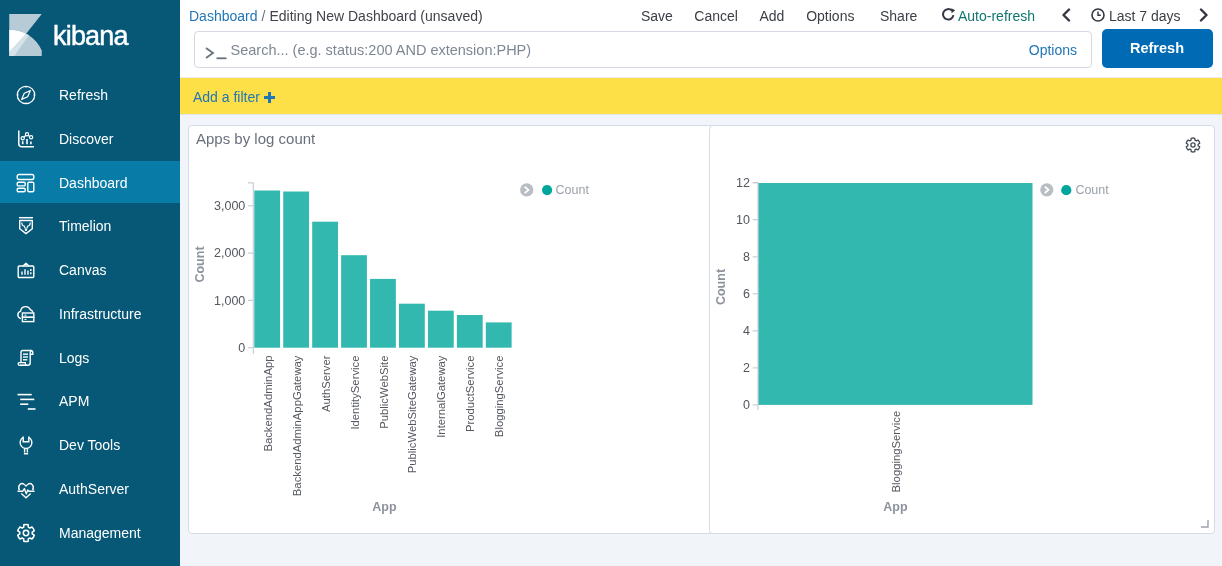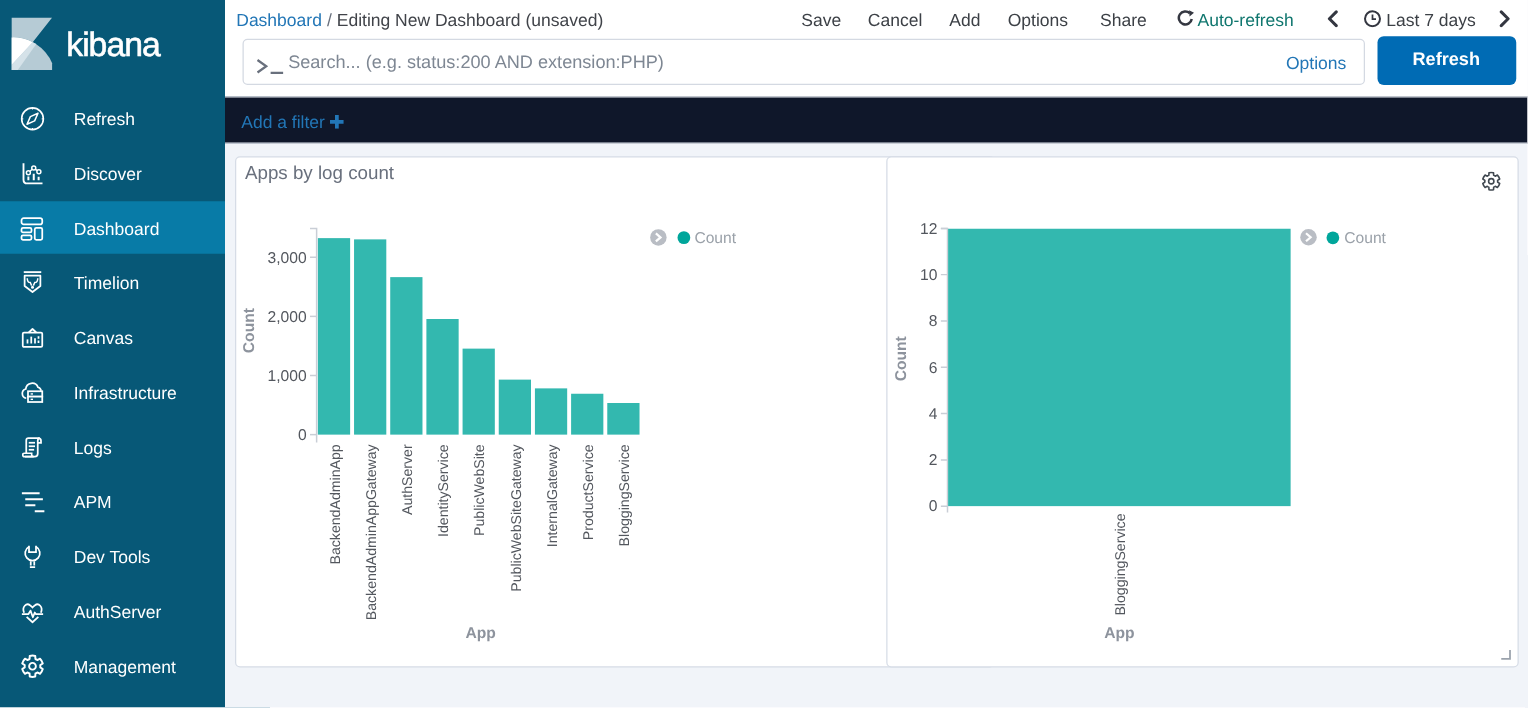--- a/index.html
+++ b/index.html
@@ -16,21 +16,21 @@
 
 #hdr { position:absolute; left:180px; top:0; width:1042px; height:77px; background:#fff; }
 #crumbs { position:absolute; left:9px; top:8px; font-size:14px; color:#404349; }
 #crumbs a { color:#2276b6; text-decoration:none; }
 #crumbs .sep { color:#69707d; padding:0 4px; }
 #srch { position:absolute; left:13.5px; top:30.5px; width:898.5px; height:37.5px; border:1px solid #d4d9e2; border-radius:4px; background:#fff; }
 #srch .ph { position:absolute; left:36px; top:10px; font-size:14.5px; color:#7e8793; }
 #srch .opt { position:absolute; right:14px; top:10px; font-size:14px; color:#2276b6; }
 #refresh { position:absolute; left:921.5px; top:29px; width:111px; height:39px; background:#006BB4; border-radius:5px; color:#fff; font-size:14.5px; font-weight:700; text-align:center; line-height:39px; }
 
-#fbar { position:absolute; left:180px; top:77px; width:1042px; height:38px; background:#0f172a; border-top:1px solid #e8ecf2; border-bottom:1px solid #dfe5ee; }
+#fbar { position:absolute; left:180px; top:77px; width:1042px; height:38px; background:#fde047; border-top:1px solid #e8ecf2; border-bottom:1px solid #dfe5ee; }
 #fbar .add { position:absolute; left:13px; top:11px; font-size:14px; color:#2276b6; }
 
 #content { position:absolute; left:180px; top:115px; width:1042px; height:451px; background:#f1f4f9; }
 .panel { position:absolute; top:9.5px; height:409.5px; background:#fff; border:1px solid #d6dce6; border-radius:4px; }
 #p1 { left:8px; width:608px;padding-left:24px; }
 #p2 { left:528.5px; width:506.5px; }
 .ptitle { position:absolute; left:7px; top:4.5px; font-size:15px; color:#69707D; }
 .pgear { position:absolute; top:11px; right:13px; }
 .chart { position:absolute; left:-1px; top:-1px; }
 </style>

